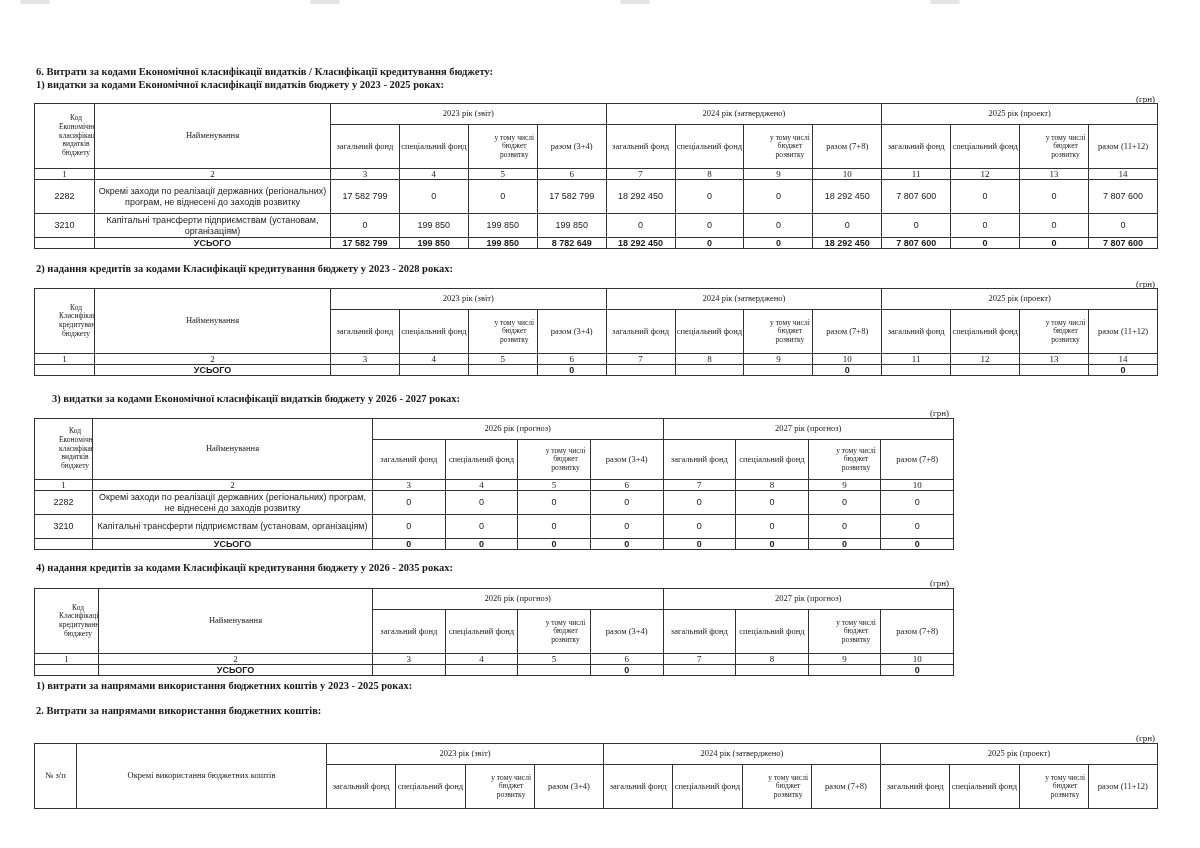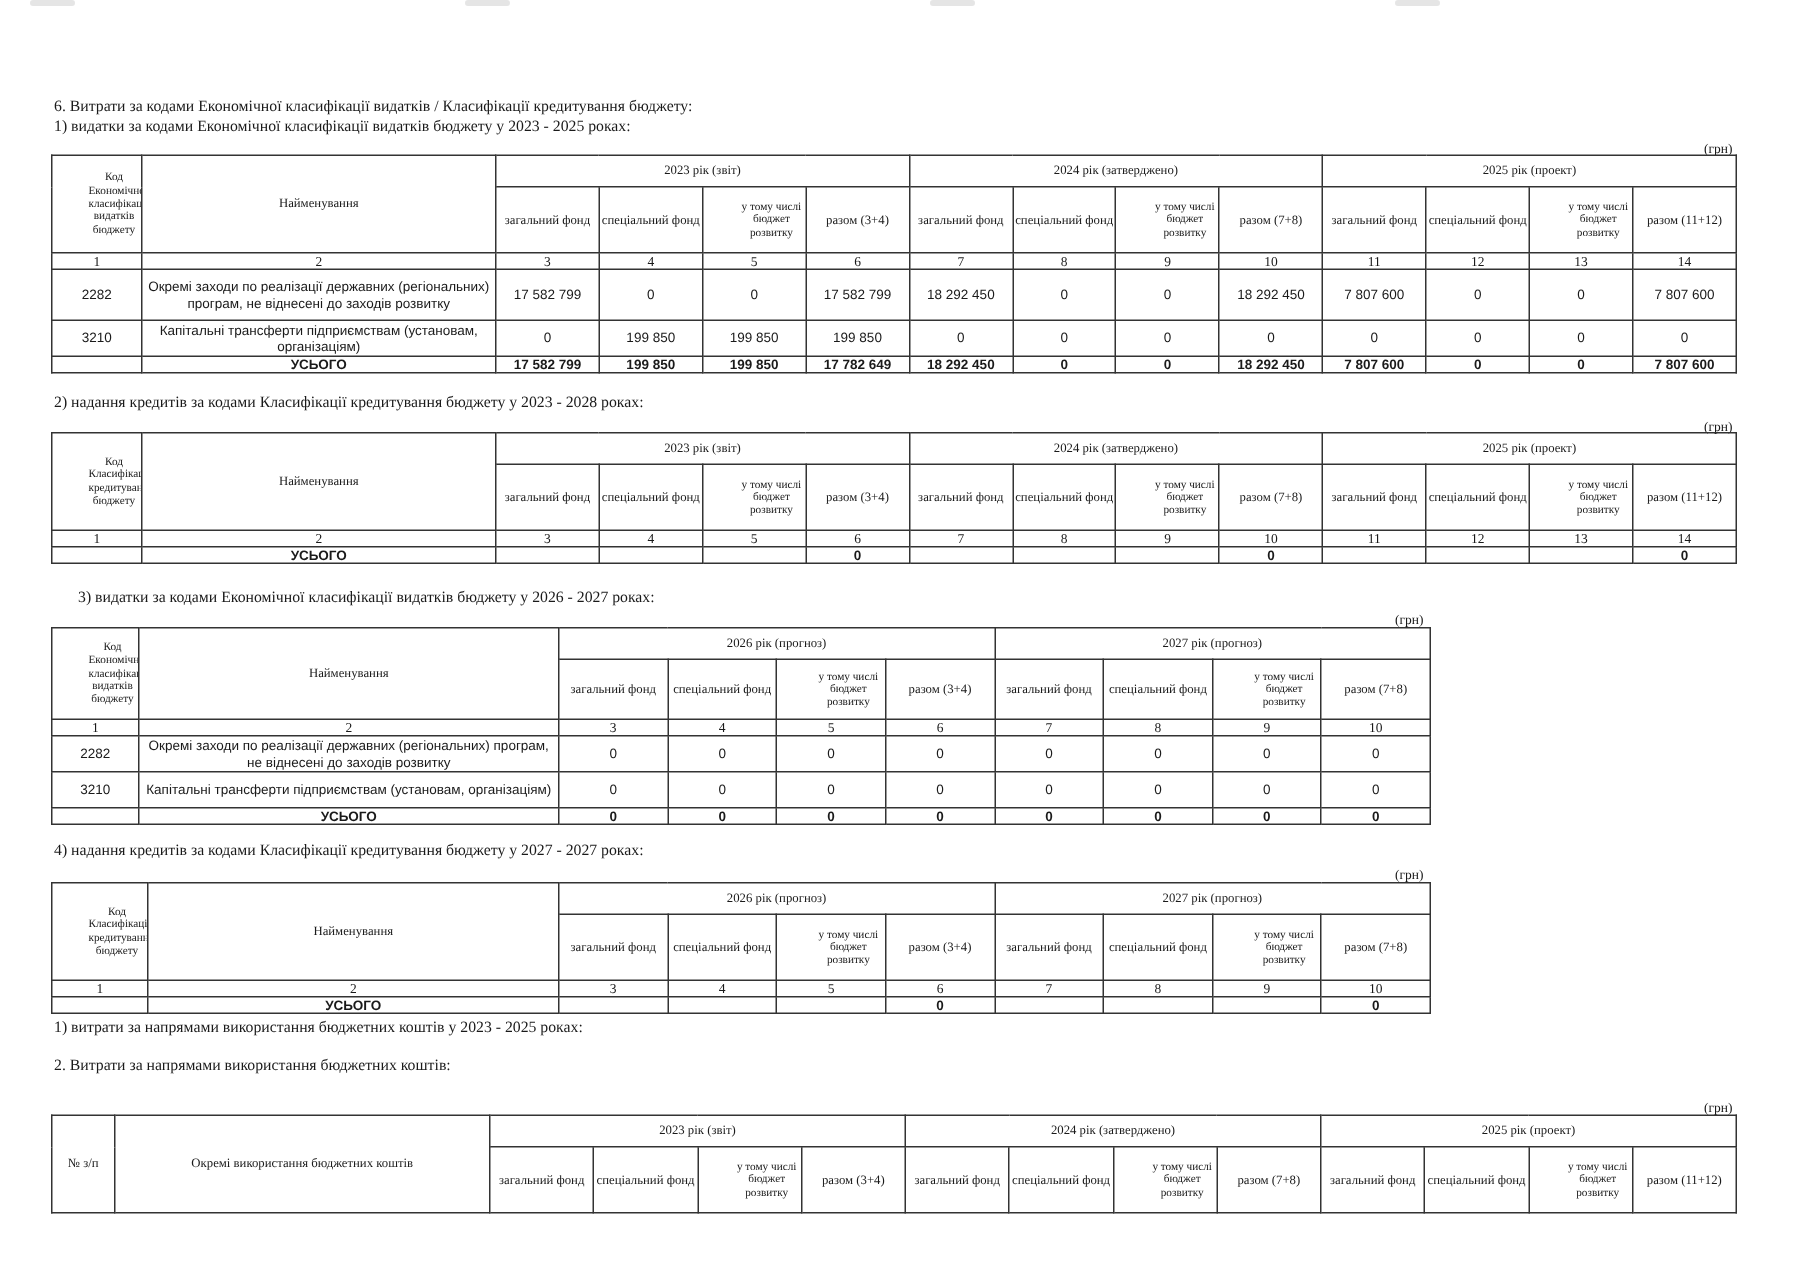--- a/index.html
+++ b/index.html
@@ -1,17 +1,17 @@
 <!DOCTYPE html>
 <html><head>
 <meta charset="utf-8">
 <style>
   html, body { margin:0; padding:0; background:#fff; }
   body { width:1200px; height:848px; position:relative; overflow:hidden; font-family:"Liberation Serif", serif; color:#1a1a1a; }
-  .h { position:absolute; font-weight:normal; font-size:10.5px; white-space:nowrap; }
+  .h { position:absolute; font-weight:bold; font-size:10.5px; white-space:nowrap; }
   .unit { position:absolute; font-size:9px; }
   table { position:absolute; border-collapse:collapse; table-layout:fixed; }
   td { border:1px solid #333; text-align:center; vertical-align:middle; padding:0 1px; font-size:8.5px; line-height:1.15; overflow:hidden; }
   td.sans { font-family:"Liberation Sans", sans-serif; font-size:9px; }
   td.b { font-weight:bold; }
   td.small { font-size:7.5px;padding-left:24px; }
   tr.num td { height:10px; font-size:9px; line-height:10px; }
   .dot { position:absolute; top:0; width:30px; height:4px; background:#ccc; border-radius:2px; opacity:.5; }
 </style>
 </head>
@@ -101,21 +101,21 @@
         <td class="sans">0</td>
         <td class="sans">0</td>
         <td class="sans">0</td>
       </tr>
   <tr style="height:11px">
         <td></td>
         <td class="sans b">УСЬОГО</td>
         <td class="sans b">17 582 799</td>
         <td class="sans b">199 850</td>
         <td class="sans b">199 850</td>
-        <td class="sans b">17 782 649</td>
+        <td class="sans b">8 782 649</td>
         <td class="sans b">18 292 450</td>
         <td class="sans b">0</td>
         <td class="sans b">0</td>
         <td class="sans b">18 292 450</td>
         <td class="sans b">7 807 600</td>
         <td class="sans b">0</td>
         <td class="sans b">0</td>
         <td class="sans b">7 807 600</td>
       </tr>
 </tbody>
@@ -257,21 +257,21 @@
         <td class="sans b">0</td>
         <td class="sans b">0</td>
         <td class="sans b">0</td>
         <td class="sans b">0</td>
         <td class="sans b">0</td>
         <td class="sans b">0</td>
       </tr>
 </tbody>
   </table>
 
-<div class="h" style="left:36px;top:562px">4) надання кредитів за кодами Класифікації кредитування бюджету у 2027 - 2027 роках:</div>
+<div class="h" style="left:36px;top:562px">4) надання кредитів за кодами Класифікації кредитування бюджету у 2026 - 2035 роках:</div>
 <div class="unit" style="left:930px;top:578px">(грн)</div>
 
 <table style="left:34px;top:588px;width:920px">
   <colgroup>
       <col style="width:64px">
       <col style="width:274px">
       <col span="8">
     </colgroup>
   <tbody>
       <tr style="height:21px">

